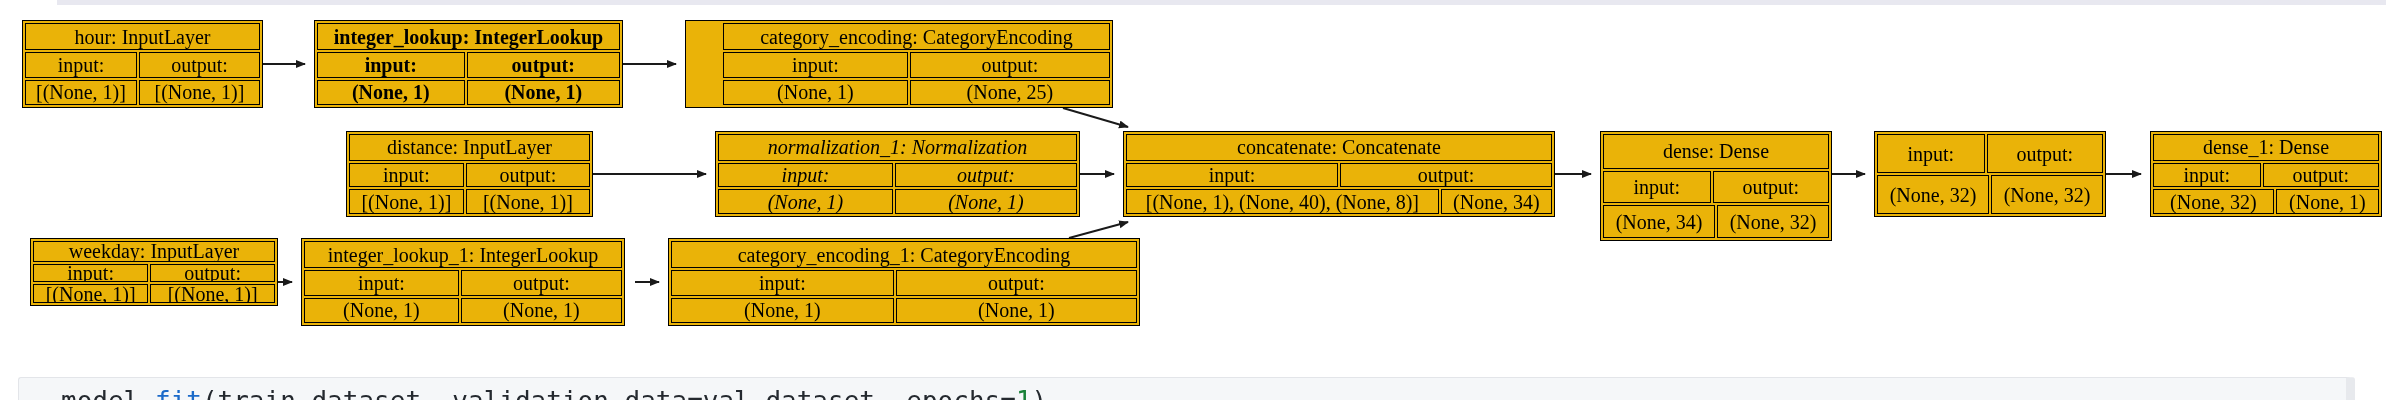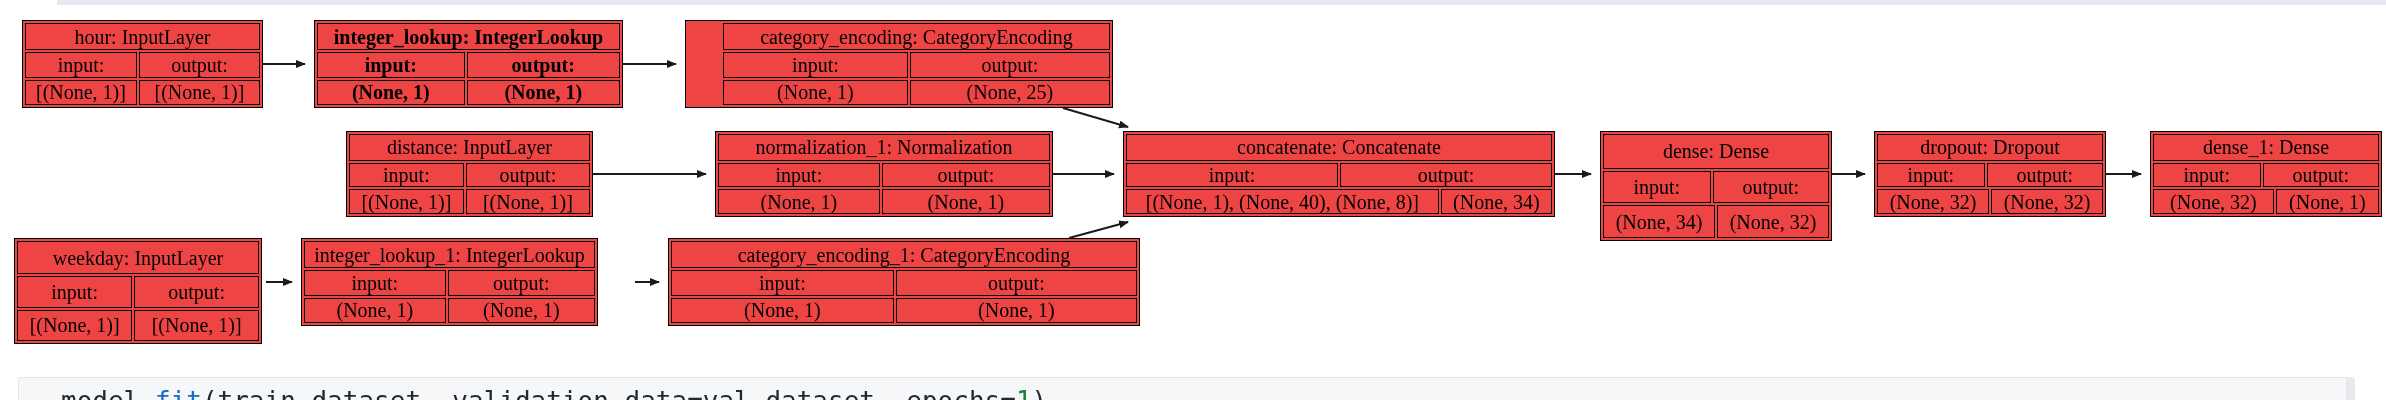--- a/index.html
+++ b/index.html
@@ -8,21 +8,21 @@
     background:#ffffff; position:relative;
     font-family:"Liberation Serif", serif;
   }
   .top-strip {
     position:absolute; top:0; height:5px; background:#e8e8f0;
   }
   .diagram { position:absolute; left:0; top:0; width:2386px; height:360px; }
   .edges { position:absolute; left:0; top:0; width:2386px; height:360px; }
   .edge { stroke:#1a1a1a; stroke-width:2; }
   .node {
-    position:absolute; background:#ef4444;
+    position:absolute; background:#eab308;
     border:1.6px solid #000; box-sizing:border-box;
     display:flex; flex-direction:column; padding:2px; gap:2px;
     font-size:20px; color:#000;
   }
   .node .row { display:flex; gap:2px; flex:1; min-height:0; }
   .node .cell {
     border:1.6px solid #000; box-sizing:border-box;
     display:flex; align-items:center; justify-content:center;
     white-space:nowrap; overflow:hidden; line-height:1;
   }
@@ -108,21 +108,21 @@
     <div class="row">
       <div class="cell" style="flex:48">input:</div>
       <div class="cell" style="flex:52">output:</div>
     </div>
     <div class="row">
       <div class="cell" style="flex:48">[(None, 1)]</div>
       <div class="cell" style="flex:52">[(None, 1)]</div>
     </div>
   </div>
 
-  <div class="node" style="left:715px; top:131px; width:338px; height:86px;">
+  <div class="node" style="left:715px; top:131px; width:365px; height:86px;font-style:italic;">
     <div class="cell title">normalization_1: Normalization</div>
     <div class="row">
       <div class="cell" style="flex:49">input:</div>
       <div class="cell" style="flex:51">output:</div>
     </div>
     <div class="row">
       <div class="cell" style="flex:49">(None, 1)</div>
       <div class="cell" style="flex:51">(None, 1)</div>
     </div>
   </div>
@@ -145,21 +145,20 @@
       <div class="cell" style="flex:48">input:</div>
       <div class="cell" style="flex:52">output:</div>
     </div>
     <div class="row">
       <div class="cell" style="flex:50">(None, 34)</div>
       <div class="cell" style="flex:50">(None, 32)</div>
     </div>
   </div>
 
   <div class="node" style="left:1874px; top:131px; width:232px; height:86px;">
-    <div class="cell title">dropout: Dropout</div>
     <div class="row">
       <div class="cell" style="flex:48">input:</div>
       <div class="cell" style="flex:52">output:</div>
     </div>
     <div class="row">
       <div class="cell" style="flex:50">(None, 32)</div>
       <div class="cell" style="flex:50">(None, 32)</div>
     </div>
   </div>
 
@@ -168,33 +167,33 @@
     <div class="row">
       <div class="cell" style="flex:48">input:</div>
       <div class="cell" style="flex:52">output:</div>
     </div>
     <div class="row">
       <div class="cell" style="flex:54">(None, 32)</div>
       <div class="cell" style="flex:46">(None, 1)</div>
     </div>
   </div>
 
-  <div class="node" style="left:14px; top:238px; width:248px; height:106px;">
+  <div class="node" style="left:30px; top:238px; width:248px; height:68px;">
     <div class="cell title">weekday: InputLayer</div>
     <div class="row">
       <div class="cell" style="flex:48">input:</div>
       <div class="cell" style="flex:52">output:</div>
     </div>
     <div class="row">
       <div class="cell" style="flex:48">[(None, 1)]</div>
       <div class="cell" style="flex:52">[(None, 1)]</div>
     </div>
   </div>
 
-  <div class="node" style="left:301px; top:238px; width:297px; height:88px;">
+  <div class="node" style="left:301px; top:238px; width:324px; height:88px;">
     <div class="cell title">integer_lookup_1: IntegerLookup</div>
     <div class="row">
       <div class="cell" style="flex:49">input:</div>
       <div class="cell" style="flex:51">output:</div>
     </div>
     <div class="row">
       <div class="cell" style="flex:49">(None, 1)</div>
       <div class="cell" style="flex:51">(None, 1)</div>
     </div>
   </div>

